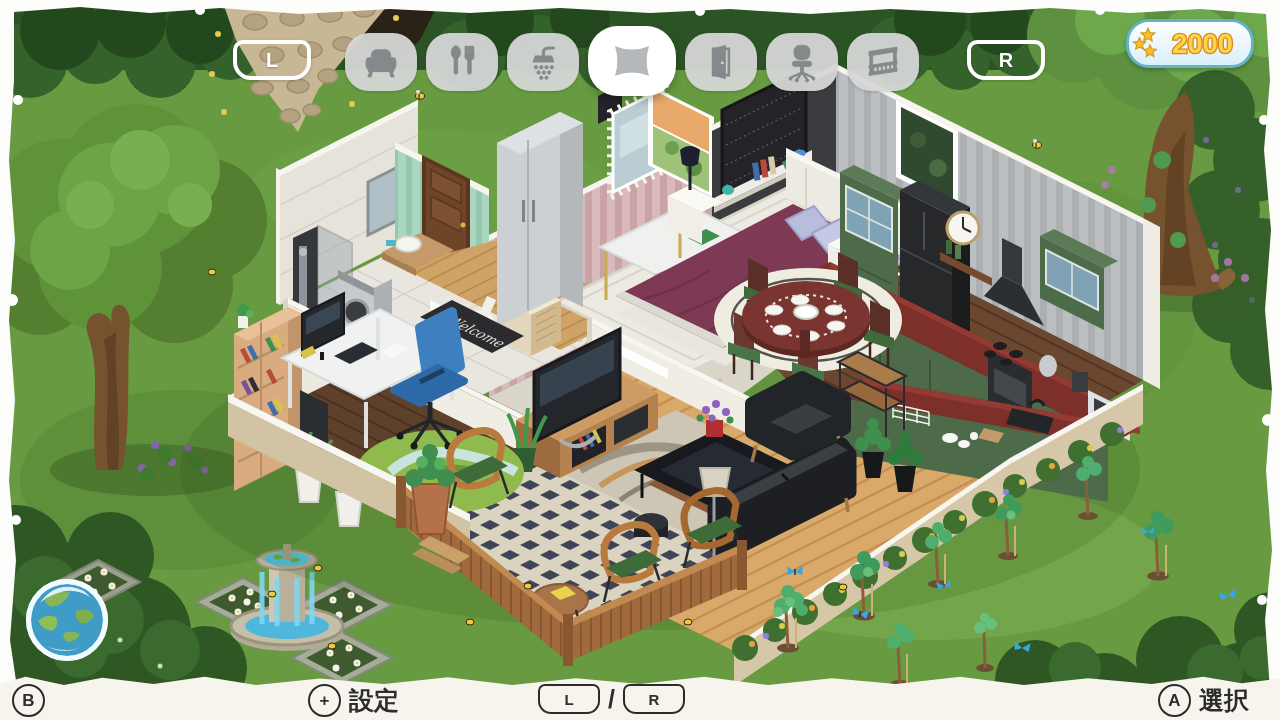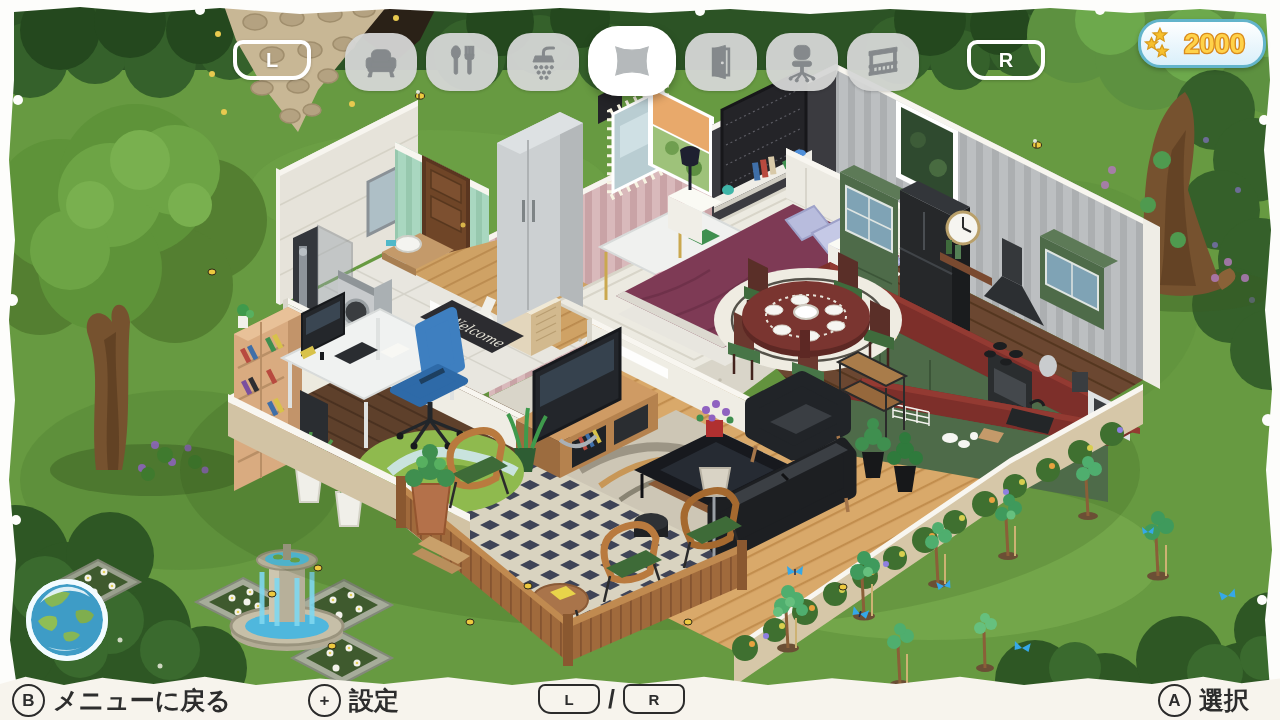--- a/index.html
+++ b/index.html
@@ -13,21 +13,21 @@
     display:flex;align-items:center;justify-content:center;z-index:4;
     text-shadow:0 1px 2px rgba(0,0,0,.25);box-shadow:0 1px 3px rgba(0,0,0,.2);}
   #l-btn{left:233px;}  #r-btn{left:967px;}
   #cat-row{position:absolute;left:345px;top:28px;display:flex;align-items:center;gap:9px;z-index:4;}
   .cat-pill{width:72px;height:58px;border-radius:24px;background:rgba(213,214,213,.95);
     display:flex;align-items:center;justify-content:center;box-shadow:0 1px 3px rgba(0,0,0,.18);}
   .cat-pill svg{width:42px;height:42px;fill:#85898c;stroke:#85898c;}
   .cat-pill.selected{width:88px;height:70px;border-radius:30px;background:#fff;margin-top:-2px;
     box-shadow:0 4px 8px rgba(0,0,0,.28);}
   .cat-pill.selected svg{width:52px;height:52px;fill:#b5b9bb;stroke:#b5b9bb;}
-  #currency{position:absolute;right:14px;top:19px;width:122px;height:43px;z-index:4;
+  #currency{position:absolute;right:26px;top:19px;width:122px;height:43px;z-index:4;
     border:3px solid #63b4cb;border-radius:23px;background:linear-gradient(#ffffff,#d9effa);
     display:flex;align-items:flex-end;box-shadow:0 2px 4px rgba(0,0,0,.25);}
   #currency svg{width:100%;height:100%;}
   #globe-btn{position:absolute;left:24px;top:577px;width:86px;height:86px;z-index:4;cursor:pointer;}
   
   #bottom-bar{position:absolute;left:0;bottom:0;width:1280px;height:46px;background:#f7f4ed;z-index:5;
     clip-path:polygon(0 22%,2% 6%,5% 24%,8% 8%,12% 22%,16% 6%,20% 24%,25% 10%,30% 22%,35% 7%,40% 24%,45% 9%,50% 22%,55% 6%,60% 24%,65% 9%,70% 22%,75% 6%,80% 24%,85% 9%,90% 22%,94% 6%,97% 20%,100% 10%,100% 100%,0 100%);
     color:#2d2d2d;font-weight:bold;}
   .bb-group{position:absolute;top:10px;display:flex;align-items:center;gap:8px;font-size:25px;}
   .bb-circle{width:29px;height:29px;border:2.5px solid #2b2b2b;border-radius:50%;
@@ -1323,21 +1323,20 @@
     <path d="M24 70 Q40 78 58 70 Q44 76 24 70 Z" fill="#d8eef5" opacity=".8"></path>
     <circle cx="43" cy="43" r="38.5" fill="none" stroke="#f2fbff" stroke-width="5"></circle>
   </svg>
 </div>
 
 <div id="bottom-bar">
   <div id="bb-back" class="bb-group">
     <div class="bb-circle">
           <span>B</span>
         </div>
-    <span>メニューに戻る</span>
   </div>
   <div id="bb-settings" class="bb-group">
     <div class="bb-circle">
           <span>+</span>
         </div>
     <span>設定</span>
   </div>
   <div id="bb-room" class="bb-group">
     <div class="bb-shoulder">
           <span>L</span>

